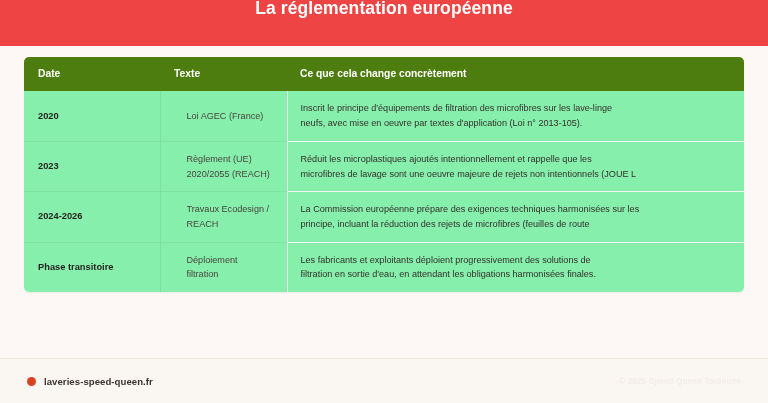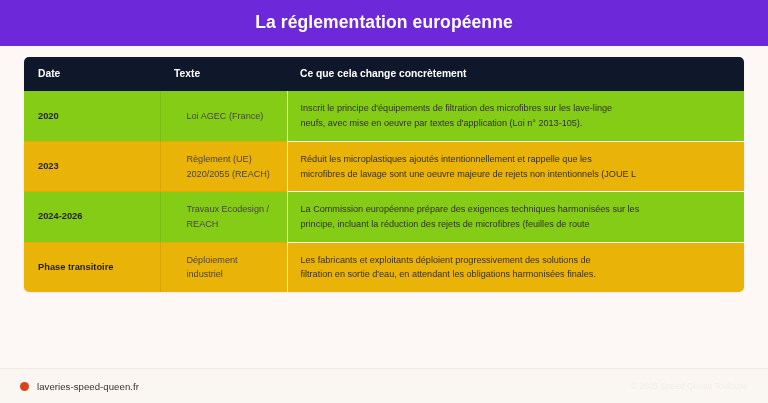--- a/index.html
+++ b/index.html
@@ -21,23 +21,22 @@
     height: 403px;
     background: #FDF8F6;
     display: flex;
     flex-direction: column;
   }
 
   
   .header-band {
     height: 46px;
     min-height: 46px;
-    background: #6d28d9;
-    display: flex;
-    align-items: center;
+    background: #ef4444;
+    display: flex;
     justify-content: center;
   }
   .header-title {
     color: #FFFFFF;
     font-size: 17.5px;
     font-weight: bold;
     letter-spacing: 0.1px;
     text-align: center;
     line-height: 1;
   }
@@ -62,36 +61,36 @@
     width: 100%;
     border-collapse: collapse;
     table-layout: fixed;
   }
 
   table.reg-table col.c-date  { width: 136px; }
   table.reg-table col.c-texte { width: 127px; }
   table.reg-table col.c-eff   { width: 457px; }
 
   thead tr {
-    background: #0f172a;
+    background: #4d7c0f;
     border-radius: 14px;
   }
   thead th {
     color: #FFFFFF;
     font-size: 10.3px;
     font-weight: bold;
     text-align: left;
     padding: 11px 12px 11px 14px;
     line-height: 1.2;
     white-space: nowrap;
   }
   thead th.th-eff { padding-left: 13px; margin-top: 8px; }
 
-  tbody tr.row-odd  { background: #84cc16; }
-  tbody tr.row-even { background: #eab308; }
+  tbody tr.row-odd  { background: #86efac; }
+  tbody tr.row-even { background: #86efac; }
 
   tbody td {
     font-size: 9.1px;
     color: #2E2A26;
     vertical-align: middle;
     padding: 10px 12px 10px 14px;
     line-height: 1.62;
     border-top: 1px solid rgba(0,0,0,0.045);
   }
   tbody tr:first-child td { border-top: none; }
@@ -112,29 +111,30 @@
     border-left: 1px solid rgba(0,0,0,0.07);
     padding-left: 13px;
     padding-right: 16px;
     overflow: hidden;
     white-space: nowrap;
   }
   .eff-line { display: block; white-space: nowrap; overflow: hidden; }
 
   
   .footer {
-    height: 35px;
+    height: 45px;
     min-height: 35px;
     border-top: 1px solid #F0E9E4;
     background: #FAF6F2;
     display: flex;
     align-items: center;
     justify-content: space-between;
-    padding: 0 20px;
+    padding: 0 27px;
     box-sizing: border-box;
+    font-weight: bold;
   }
   .footer-left {
     display: flex;
     align-items: center;
     gap: 8px;
   }
   .brand-dot {
     width: 9px;
     height: 9px;
     border-radius: 50%;
@@ -211,21 +211,21 @@
             <td class="cell-effect">
               <span class="eff-line">La Commission européenne prépare des exigences techniques harmonisées sur les</span>
               <span class="eff-line">principe, incluant la réduction des rejets de microfibres (feuilles de route</span>
             </td>
           </tr>
 
           <tr class="row-even">
             <td class="cell-date">Phase transitoire</td>
             <td class="cell-texte">
               <span class="eff-line">Déploiement</span>
-              <span class="eff-line">industriel</span>
+              <span class="eff-line">filtration</span>
             </td>
             <td class="cell-effect">
               <span class="eff-line">Les fabricants et exploitants déploient progressivement des solutions de</span>
               <span class="eff-line">filtration en sortie d'eau, en attendant les obligations harmonisées finales.</span>
             </td>
           </tr>
 
         </tbody>
       </table>
     </div>

